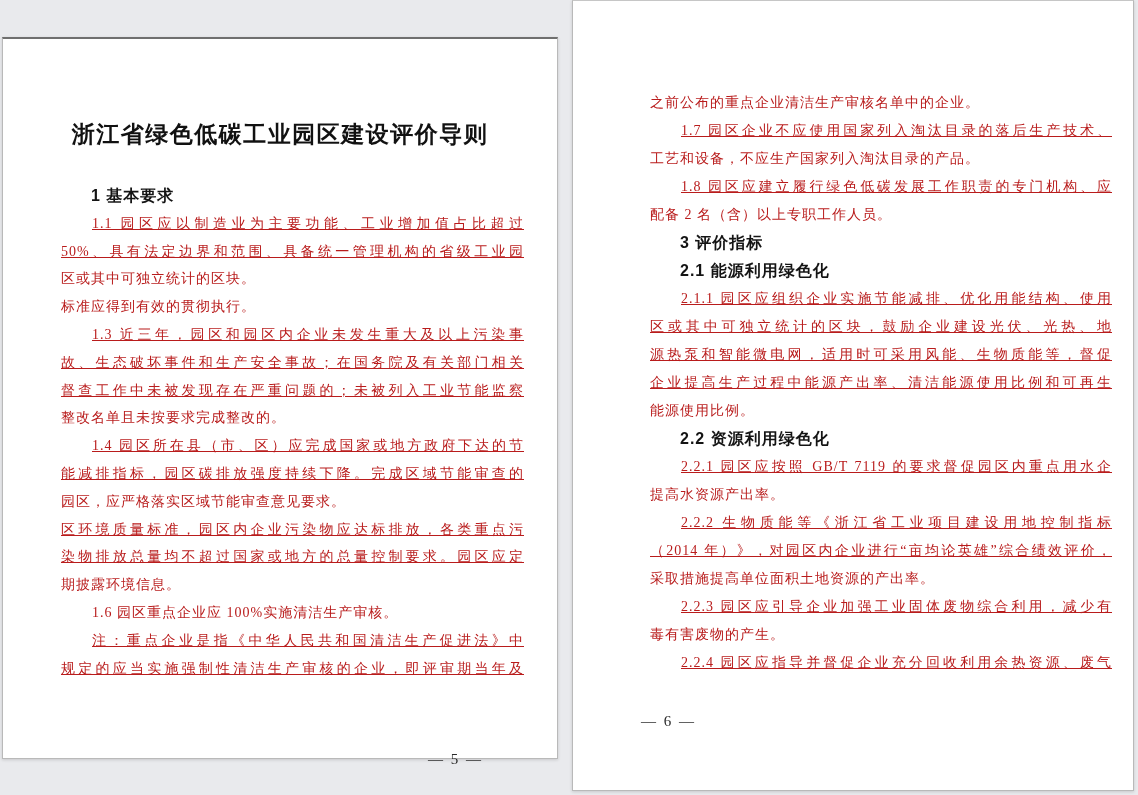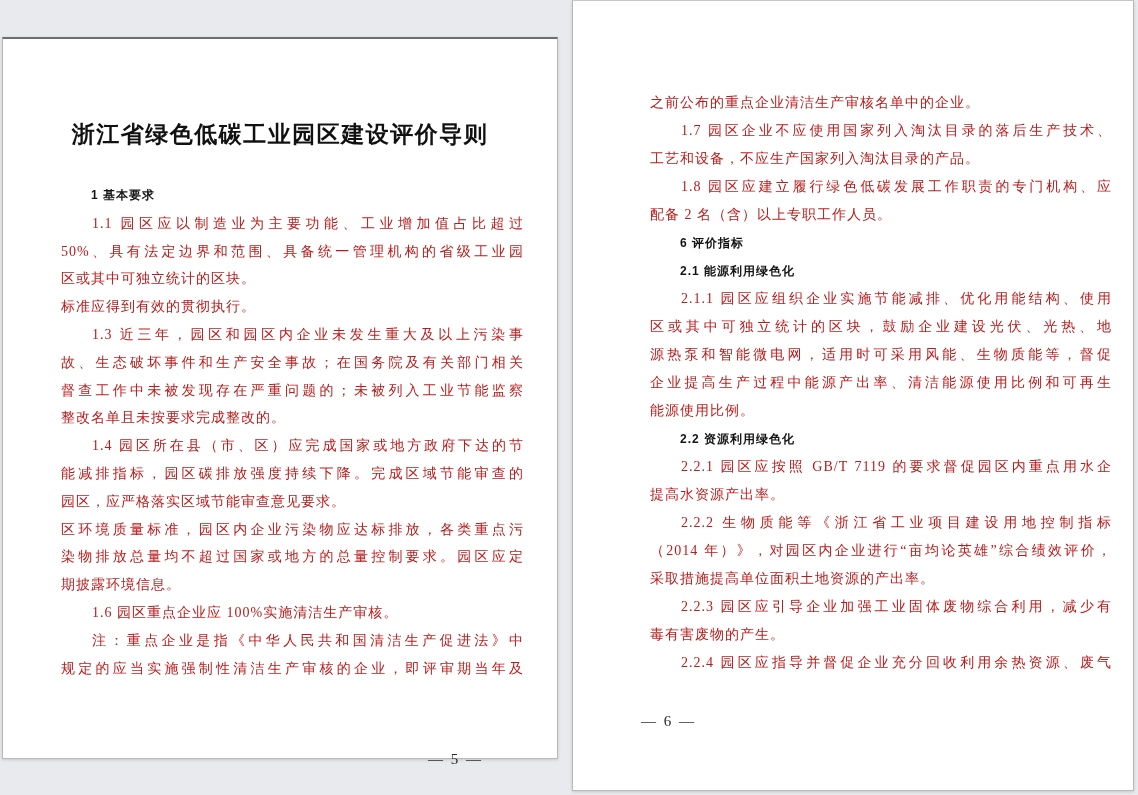--- a/index.html
+++ b/index.html
@@ -34,27 +34,27 @@
 
   .ln {
     height:27.8px; line-height:27.8px;
     font-size:14px; letter-spacing:1px;
     white-space:nowrap; overflow:hidden;
     color:#b91c1c;
   }
   .page-right .ln { height:28px; line-height:28px; }
 
   
-  .j { white-space:normal; text-align:justify; text-align-last:justify; }
+  .j { white-space:normal; text-align:justify; text-align-last:justify;text-decoration:underline; }
   
   .ind { text-indent:31px; }
   
   .hd {
     font-family:"Liberation Sans", sans-serif;
-    font-weight:700; font-size:12px; letter-spacing:1px;
+    font-weight:700; font-size:16px; letter-spacing:1px;
     text-indent:30px; color:#141414;
   }
 
   .pagenum {
     position:absolute; font-size:15px; letter-spacing:2px; color:#2a2a2a;
     white-space:nowrap;
   }
   .page-left  .pagenum { right:74px; top:712px; }
   .page-right .pagenum { left:68px;  top:712px; }
 </style>
@@ -88,21 +88,21 @@
   <div class="pagenum">— 5 —</div>
 </div>
 
 <div class="page page-right">
   <div class="flow">
     <div class="ln">之前公布的重点企业清洁生产审核名单中的企业。</div>
     <div class="ln ind j">1.7 园区企业不应使用国家列入淘汰目录的落后生产技术、</div>
     <div class="ln">工艺和设备，不应生产国家列入淘汰目录的产品。</div>
     <div class="ln ind j">1.8 园区应建立履行绿色低碳发展工作职责的专门机构、应</div>
     <div class="ln">配备 2 名（含）以上专职工作人员。</div>
-    <div class="ln hd">6 评价指标</div>
+    <div class="ln hd">3 评价指标</div>
     <div class="ln hd">2.1 能源利用绿色化</div>
     <div class="ln ind j">2.1.1 园区应组织企业实施节能减排、优化用能结构、使用</div>
     <div class="ln j">区或其中可独立统计的区块，鼓励企业建设光伏、光热、地</div>
     <div class="ln j">源热泵和智能微电网，适用时可采用风能、生物质能等，督促</div>
     <div class="ln j">企业提高生产过程中能源产出率、清洁能源使用比例和可再生</div>
     <div class="ln">能源使用比例。</div>
     <div class="ln hd">2.2 资源利用绿色化</div>
     <div class="ln ind j">2.2.1 园区应按照 GB/T 7119 的要求督促园区内重点用水企</div>
     <div class="ln">提高水资源产出率。</div>
     <div class="ln ind j">2.2.2 生物质能等《浙江省工业项目建设用地控制指标</div>

